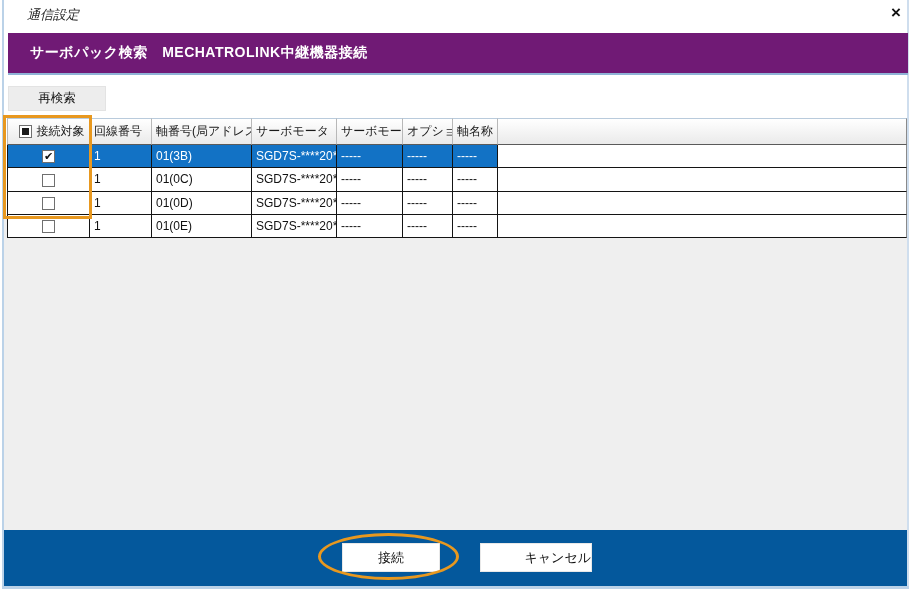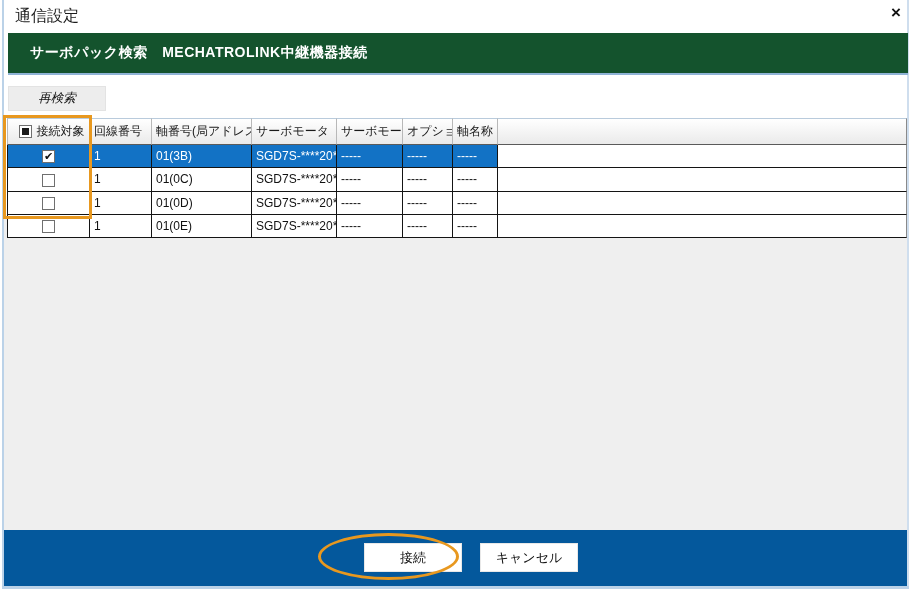--- a/index.html
+++ b/index.html
@@ -4,30 +4,30 @@
 <style>
   * { margin:0; padding:0; box-sizing:border-box; }
   html,body { width:917px; height:597px; background:#ffffff; font-family:"Liberation Sans", sans-serif; overflow:hidden; }
   .abs { position:absolute; }
 
   
   #window-border-left  { left:2px; top:0; width:2px; height:587px; background:#bbd2e8; }
   #window-border-right { left:907px; top:0; width:2px; height:587px; background:#cfdeee; }
   #window-border-bottom{ left:2px; top:586px; width:907px; height:3px; background:#bbd2e8; }
 
-  #window-title { left:15px; top:6px; font-size:16px; color:#1c1c1c; }
+  #window-title { left:27px; top:6px; font-size:13px; color:#1c1c1c;font-style:italic; }
   #close-button { left:884px; top:2px; width:24px; height:22px; border:none; background:transparent;
                   font-size:17px; font-weight:600; color:#111; cursor:pointer; line-height:22px; text-align:center; }
 
-  #header-bar { left:8px; top:33px; width:900px; height:42px; background:#14532d;
+  #header-bar { left:8px; top:33px; width:900px; height:42px; background:#701a75;
                 border-bottom:2px solid #8fb3d6; display:flex; align-items:center; }
   #header-bar .txt { color:#ffffff; font-size:14px; font-weight:bold; padding-left:22px; letter-spacing:0.5px; }
 
   #research-button { left:8px; top:86px; width:98px; height:25px; background:#ededed; border:1px solid #e3e3e3;
-                     font-size:12.5px; color:#111; cursor:pointer; font-family:"Liberation Sans", sans-serif;font-style:italic; }
+                     font-size:12.5px; color:#111; cursor:pointer; font-family:"Liberation Sans", sans-serif; }
 
   
   #client-panel { left:4px; top:214px; width:903px; height:316px; background:#efefef; }
 
   
   #device-table { left:7px; top:118px; border-spacing:0; table-layout:fixed; width:900px; font-size:12px; }
   #device-table th { height:23px; font-weight:normal; color:#1a1a1a; text-align:left; padding:0 16px 0 4px;
                      background:linear-gradient(#ffffff,#eaeaea);
                      border-top:1px solid #b9cbdc; border-right:1px solid #b8b8b8; border-bottom:1px solid #5a5a5a;
                      white-space:nowrap; overflow:hidden; }
@@ -43,23 +43,23 @@
 
   .cb { display:inline-block; width:13px; height:13px; background:#ffffff; border:1px solid #6f6f6f;
         vertical-align:middle; line-height:11px; font-size:11px; color:#111; text-align:center; }
   .cb-selectall { display:inline-flex; align-items:center; justify-content:center; margin:0 5px 0 6px; }
   .cb-selectall .mark { width:7px; height:7px; background:#1a1a1a; }
   th .cb-label { display:inline-block; vertical-align:middle; }
 
   
   #footer-bar { left:4px; top:530px; width:903px; height:56px; background:#04589c; }
   #connect-button { left:342px; top:543px; width:98px; height:29px; background:#ffffff; border:1px solid #e8e8e8;
-                    font-size:13px; color:#111; cursor:pointer; font-family:"Liberation Sans", sans-serif;margin-left:22px; }
-  #cancel-button  { left:480px; top:543px; width:98px; height:29px; background:#ffffff; border:1px solid #e8e8e8;
                     font-size:13px; color:#111; cursor:pointer; font-family:"Liberation Sans", sans-serif; }
+  #cancel-button  { left:480px; top:543px; width:112px; height:29px; background:#ffffff; border:1px solid #e8e8e8;
+                    font-size:13px; color:#111; cursor:pointer; font-family:"Liberation Sans", sans-serif;text-align:right; }
 
   
   #annotation-rectangle { left:3px; top:115px; width:89px; height:104px;
                           border:3px solid #e8981f; background:transparent; pointer-events:none; z-index:5; }
   #annotation-ellipse   { left:318px; top:533px; width:141px; height:47px; border:3px solid #e8981f;
                           border-radius:50%; background:transparent; pointer-events:none; z-index:5; }
 </style>
 </head>
 <body>
 

